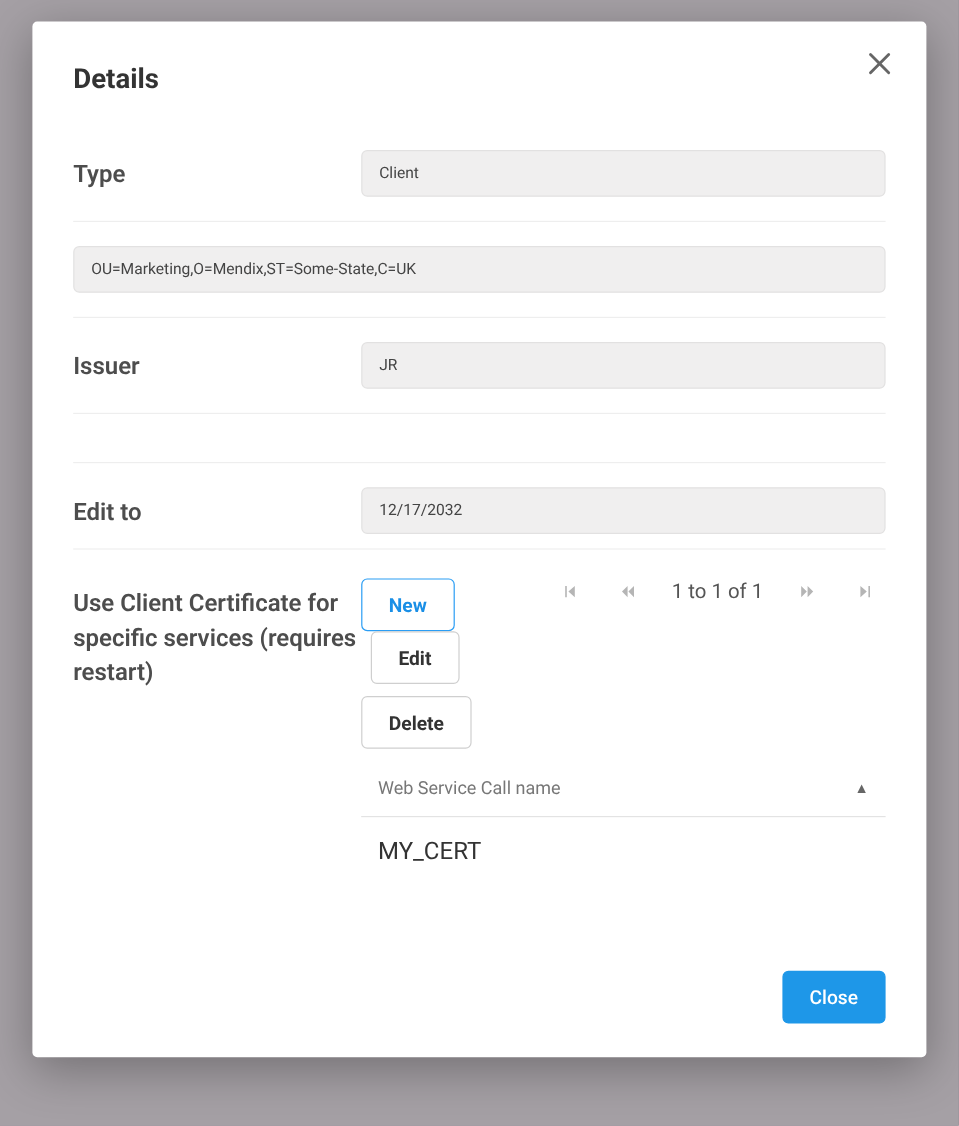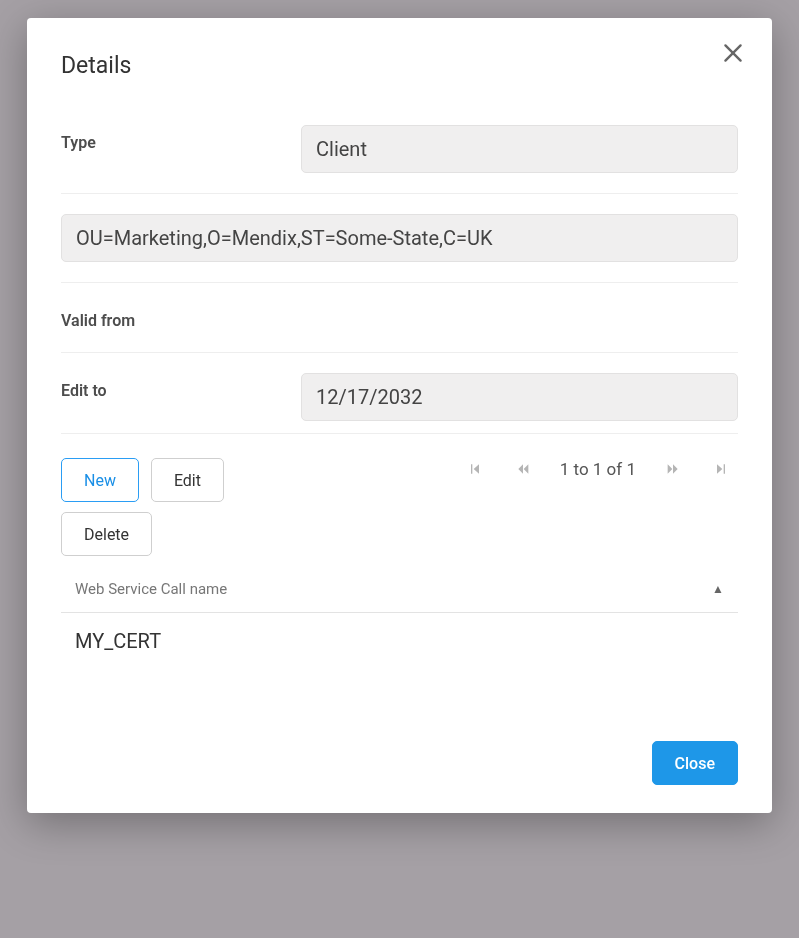--- a/index.html
+++ b/index.html
@@ -28,21 +28,21 @@
     width: 745px;
     border-radius: 4px;
     box-shadow: 0 10px 40px rgba(0,0,0,0.3);
     padding: 34px 34px 28px 34px;
     position: relative;
     color: #333;
   }
 
   .modal h1 {
     font-size: 23px;
-    font-weight: 400;
+    font-weight: 700;
     color: #333;
     margin-bottom: 26px;
   }
 
   .close-x {
     position: absolute;
     top: 22px; right: 26px;
     width: 26px; height: 26px;
     cursor: pointer;
     color: #666;
@@ -54,58 +54,58 @@
     align-items: center;
     padding: 20px 0;
     border-bottom: 1px solid #eee;
   }
   .form-row:first-of-type { padding-top: 8px; }
   .form-row.tight { padding-top: 20px; padding-bottom: 12px; }
 
   .label-col {
     width: 240px;
     flex-shrink: 0;
-    font-size: 16px;
+    font-size: 20px;
     font-weight: 600;
     color: #4d4d4d;
     line-height: 1.45;
     align-self: flex-start;
     padding-top: 6px;
   }
 
   .field-col {
     flex: 1;
   }
 
   .readonly-input {
     width: 100%;
     background: #f0efef;
     border: 1px solid #e2e1e1;
     border-radius: 5px;
     padding: 11px 14px;
-    font-size: 20px;
+    font-size: 13px;
     color: #444;
     font-family: inherit;
   }
 
   .services-row {
     display: flex;
     align-items: flex-start;
     padding-top: 24px;
   }
 
   .btn {
     display: inline-flex;
     align-items: center;
     justify-content: center;
     height: 44px;
     padding: 0 22px;
     border-radius: 5px;
     font-size: 16px;
-    font-weight: 400;
+    font-weight: 700;
     cursor: pointer;
     background: #fff;
     border: 1px solid #cfcfcf;
     color: #333;
     font-family: inherit;
   }
   .btn + .btn { margin-left: 8px; }
   .btn-new {
     border: 1.5px solid #2a9df4;
     color: #1a8fe6;
@@ -195,33 +195,39 @@
         <input class="readonly-input" readonly="" value="Client" style="">
       </div>
     </div>
 
     <div class="form-row">
       <div class="field-col">
         <input class="readonly-input" readonly="" value="OU=Marketing,O=Mendix,ST=Some-State,C=UK" style="">
       </div>
     </div>
 
-
-    <div class="form-row">
-      <div class="label-col">Valid from</div>
+    <div class="form-row">
+      <div class="label-col">Issuer</div>
+      <div class="field-col">
+        <input class="readonly-input" readonly="" value="JR" style="">
+      </div>
+    </div>
+
+    <div class="form-row">
     </div>
 
     <div class="form-row tight">
       <div class="label-col">Edit to</div>
       <div class="field-col">
         <input class="readonly-input" readonly="" value="12/17/2032" style="">
       </div>
     </div>
 
     <div class="services-row">
+      <div class="label-col">Use Client Certificate for specific services (requires restart)</div>
       <div class="field-col">
 
         <div class="toolbar-and-pager">
           <div>
             <div>
               <button class="btn btn-new">New</button>
               <button class="btn">Edit</button>
             </div>
             <div class="btn-row2">
               <button class="btn">Delete</button>

